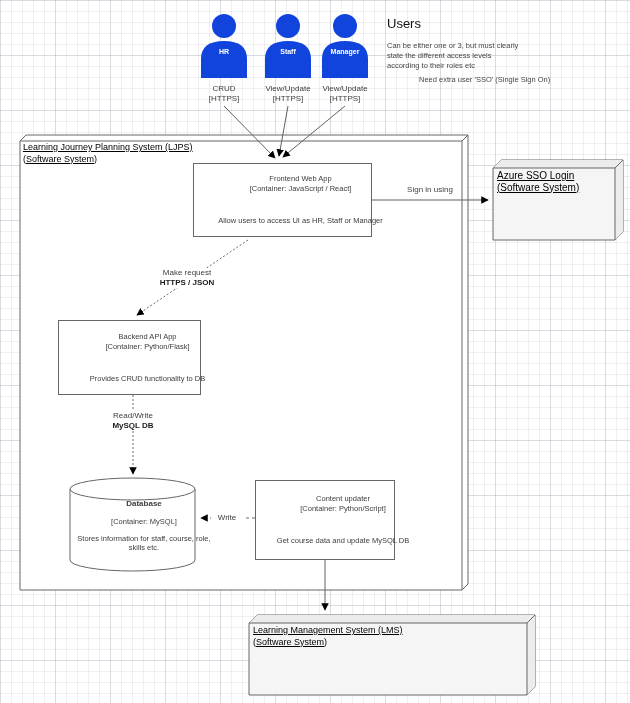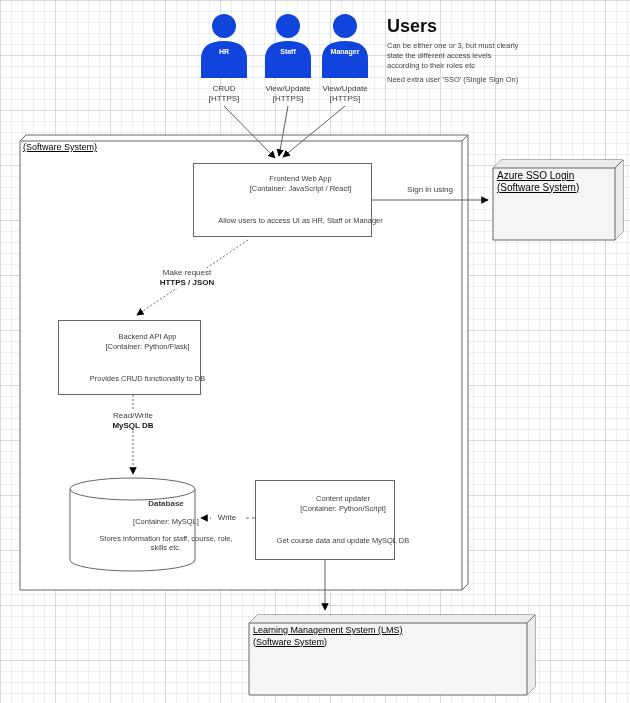--- a/index.html
+++ b/index.html
@@ -45,21 +45,21 @@
   }
   
   .conn-label{
     position:absolute;z-index:3;text-align:center;
     font-size:8px;line-height:10px;color:#3d3d3d;
   }
   .conn-label .bold{font-weight:bold;color:#1a1a1a;text-align:center;}
   .bg-white{background:#ffffff;}
   
   .note-title{
-    position:absolute;z-index:2;font-size:18px;font-weight:bold;color:#111;
+    position:absolute;z-index:2;font-size:13px;font-weight:normal;color:#111;
   }
   .note-body{
     position:absolute;z-index:2;width:132px;
     font-size:7.5px;line-height:9.8px;color:#474747;
   }
 </style>
 </head>
 <body>
 
 <div id="canvas">
@@ -113,40 +113,41 @@
     <line x1="345" y1="106" x2="283" y2="157" stroke="#616161" stroke-width="1" marker-end="url(#arw)"></line>
     <line x1="372" y1="200" x2="488" y2="200" stroke="#616161" stroke-width="1" marker-end="url(#arw)"></line>
     <line x1="248" y1="240" x2="137" y2="315" stroke="#6b6b6b" stroke-width="1" stroke-dasharray="2,2" marker-end="url(#arw)"></line>
     <line x1="133" y1="395" x2="133" y2="474" stroke="#6b6b6b" stroke-width="1" stroke-dasharray="2,2" marker-end="url(#arw)"></line>
     <line x1="255" y1="518" x2="201" y2="518" stroke="#6b6b6b" stroke-width="1" stroke-dasharray="3,3" marker-end="url(#arw)"></line>
     <line x1="325" y1="560" x2="325" y2="610" stroke="#616161" stroke-width="1" marker-end="url(#arw)"></line>
   </svg>
 
   <div class="note-title" style="left:387px;top:16px;">Users</div>
   <div class="note-body" style="left:387px;top:41px;">Can be either one or 3, but must clearly state the different access levels according to their roles etc</div>
-  <div class="note-body" style="left:387px;top:75px;">Need extra user 'SSO' (Single Sign On)</div>
+  <div class="note-body" style="left:387px;top:75px;padding-left:32px;">Need extra user 'SSO' (Single Sign On)</div>
 
   <div class="actor-name" style="left:200px;top:48px;">HR</div>
   <div class="actor-name" style="left:264px;top:48px;">Staff</div>
   <div class="actor-name" style="left:321px;top:48px;">Manager</div>
 
   <div class="conn-label" style="left:189px;top:84px;width:70px;">
     <div>CRUD</div>
     <div>[HTTPS]</div>
   </div>
   <div class="conn-label" style="left:253px;top:84px;width:70px;">
     <div>View/Update</div>
     <div>[HTTPS]</div>
   </div>
   <div class="conn-label" style="left:310px;top:84px;width:70px;">
     <div>View/Update</div>
     <div>[HTTPS]</div>
   </div>
 
   <div class="sys-label" style="left:23px;top:142px;width:280px;">
+    <div>Learning Journey Planning System (LJPS)</div>
     <div>(Software System)</div>
   </div>
 
   <div class="node-box" style="left:193px;top:163px;width:179px;height:74px;">
     <div>Frontend Web App</div>
     <div>[Container: JavaScript / React]</div>
     <div class="desc">Allow users to access UI as HR, Staff or Manager</div>
   </div>
 
   <div class="node-box" style="left:58px;top:320px;width:143px;height:75px;">
@@ -154,21 +155,21 @@
     <div>[Container: Python/Flask]</div>
     <div class="desc">Provides CRUD functionality to DB</div>
   </div>
 
   <div class="node-box" style="left:255px;top:480px;width:140px;height:80px;">
     <div>Content updater</div>
     <div>[Container: Python/Script]</div>
     <div class="desc">Get course data and update MySQL DB</div>
   </div>
 
-  <div class="cyl-text" style="left:71px;top:499px;width:146px;margin-left:22px;">
+  <div class="cyl-text" style="left:71px;top:499px;width:146px;">
     <div class="title">Database</div>
     <div class="container">[Container: MySQL]</div>
     <div class="desc">Stores information for staff, course, role, skills etc.</div>
   </div>
 
   <div class="sys-label" style="left:497px;top:170px;width:116px;font-size:10px;">
     <div>Azure SSO Login</div>
     <div>(Software System)</div>
   </div>
 

